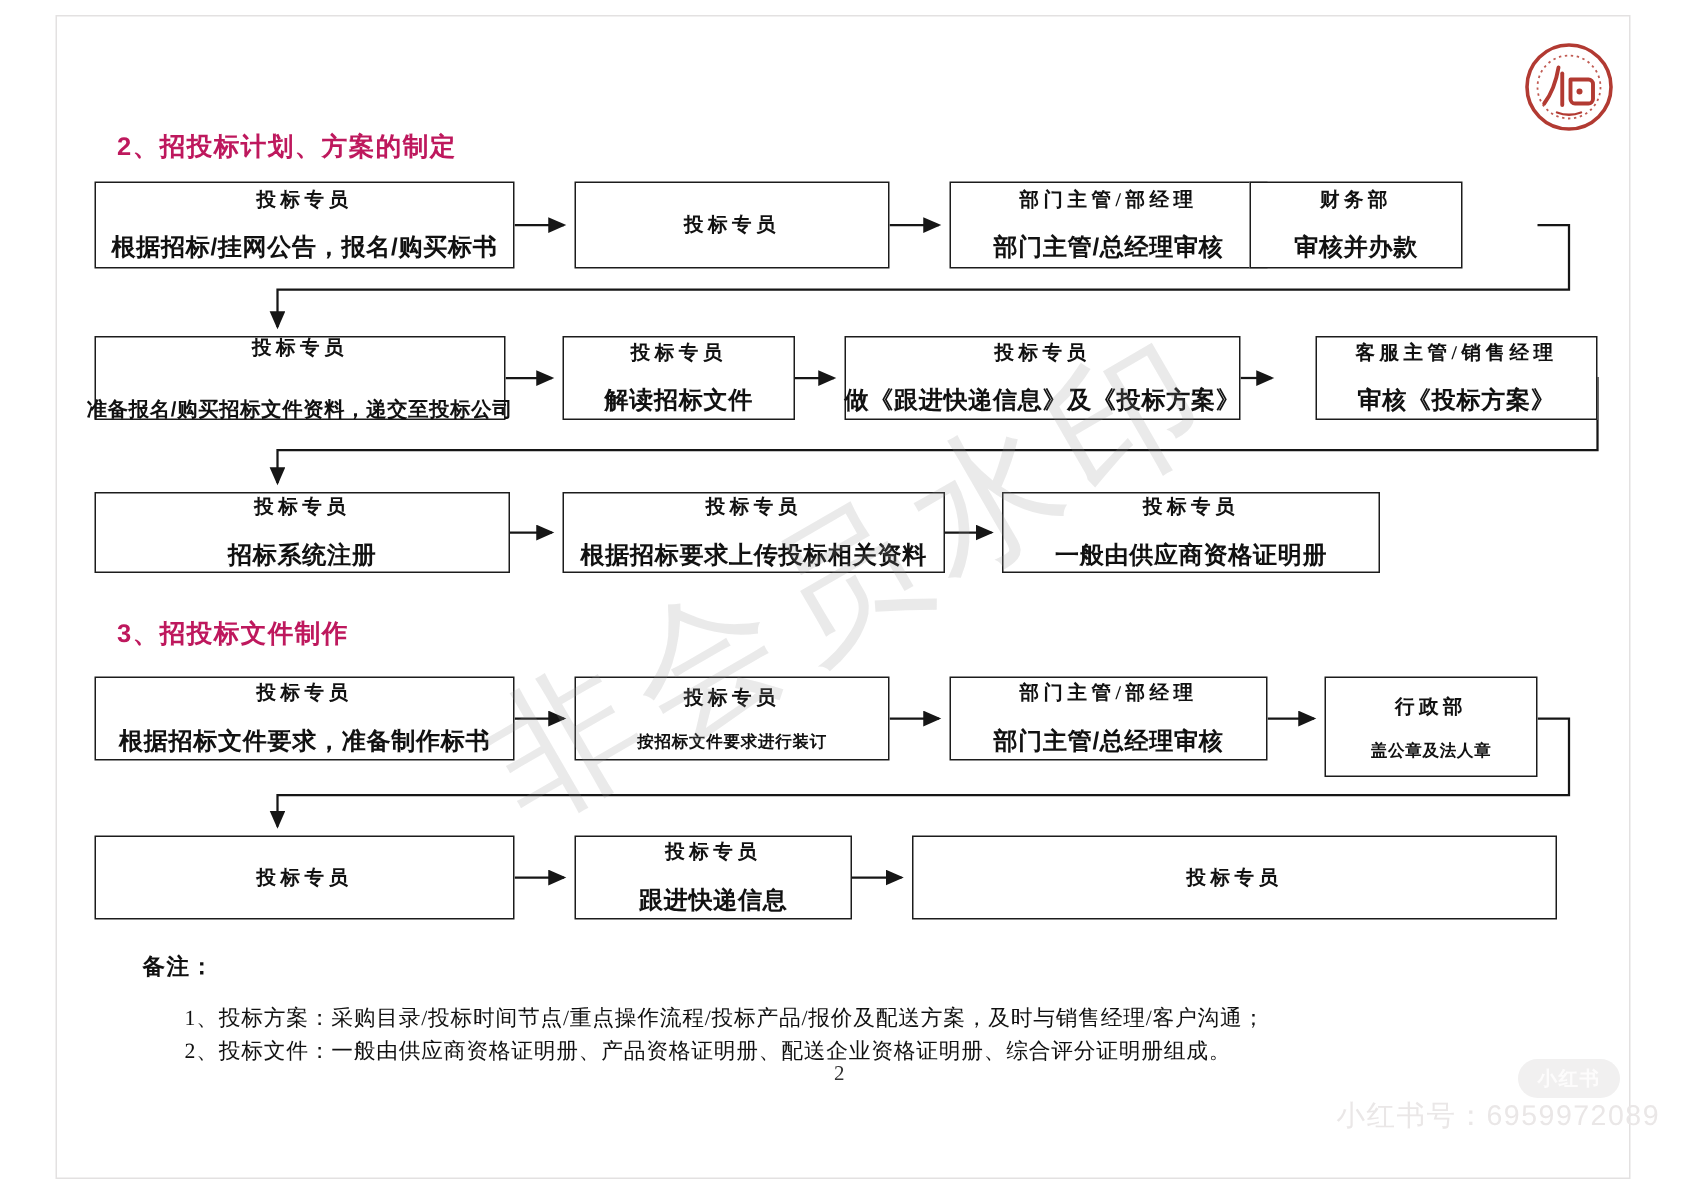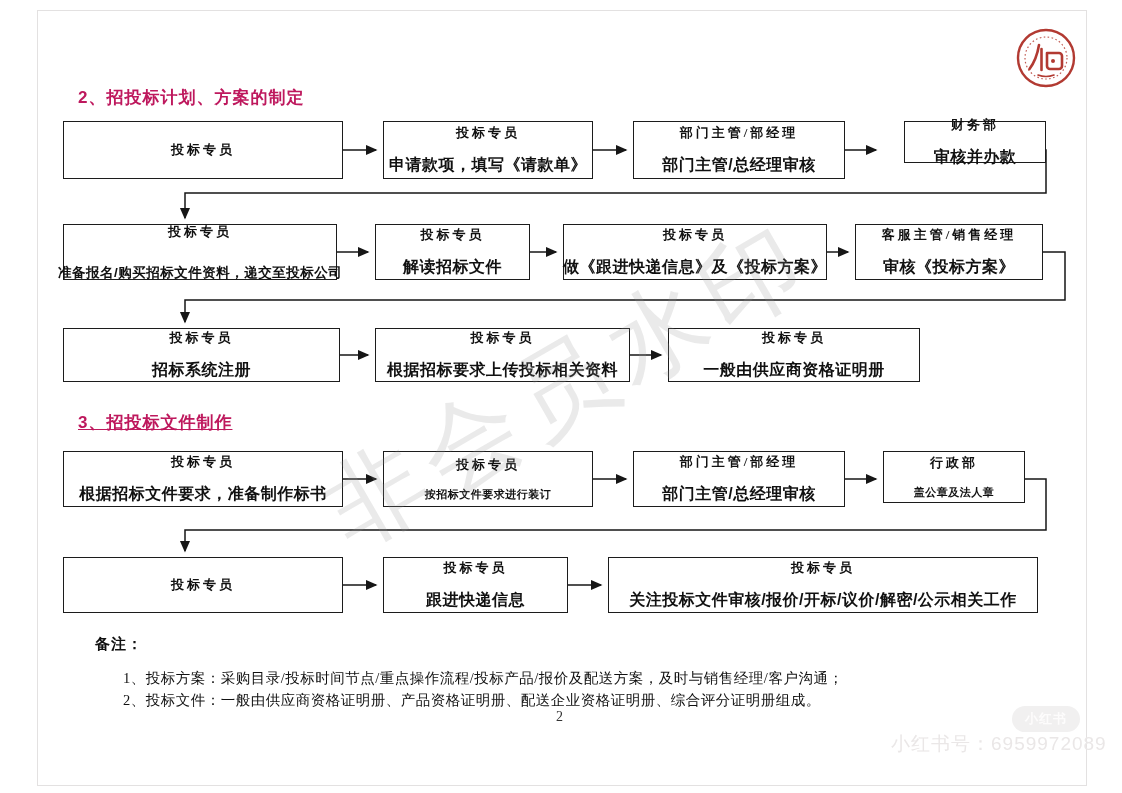--- a/index.html
+++ b/index.html
@@ -13,21 +13,21 @@
     position:absolute;left:37px;top:10px;width:1048px;height:774px;
     border:1px solid #e3e1e1;pointer-events:none;
   }
   
   .sec-title{
     position:absolute;left:78px;
     font-size:17px;font-weight:700;color:#be185d;
     letter-spacing:1px;white-space:nowrap;
   }
   #sec2-title{top:86px;}
-  #sec3-title{top:411px;text-decoration:underline;}
+  #sec3-title{top:411px;}
   
   .box{
     position:absolute;border:1.6px solid #1c1c1c;background:#fff;
     display:flex;flex-direction:column;align-items:center;justify-content:center;
     gap:13px;text-align:center;box-sizing:border-box;z-index:2;
   }
   .box .role{
     font-family:"Liberation Serif", serif;
     font-size:13px;font-weight:700;letter-spacing:3px;white-space:nowrap;
   }
@@ -87,47 +87,47 @@
   <path d="M33,27 h12 a3,3 0 0 1 3,3 v10 a3,3 0 0 1 -3,3 h-9 a3,3 0 0 1 -3,-3 z" fill="none" stroke="#b23a32" stroke-width="2.6" stroke-linejoin="round"></path>
   <circle cx="39" cy="35" r="2" fill="#b23a32"></circle>
   <path d="M24,49 q8,3 16,0" fill="none" stroke="#b23a32" stroke-width="1.6" stroke-linecap="round"></path>
 </svg>
 
 <div id="sec2-title" class="sec-title">2、招投标计划、方案的制定</div>
 <div id="sec3-title" class="sec-title">3、招投标文件制作</div>
 
 <div class="box" style="left:63px;top:121px;width:280px;height:58px">
   <div class="role">投标专员</div>
+  <div class="task">根据招标/挂网公告，报名/购买标书</div>
 </div>
 <div class="box" style="left:383px;top:121px;width:210px;height:58px">
   <div class="role">投标专员</div>
-  <div class="task">申请款项，填写《请款单》</div>
 </div>
 <div class="box" style="left:633px;top:121px;width:212px;height:58px">
   <div class="role">部门主管/部经理</div>
   <div class="task">部门主管/总经理审核</div>
 </div>
-<div class="box" style="left:904px;top:121px;width:142px;height:42px">
+<div class="box" style="left:833px;top:121px;width:142px;height:58px">
   <div class="role">财务部</div>
   <div class="task">审核并办款</div>
 </div>
 
 <div class="box" style="left:63px;top:224px;width:274px;height:56px">
   <div class="role">投标专员</div>
   <div class="task small">准备报名/购买招标文件资料，递交至投标公司</div>
 </div>
 <div class="box" style="left:375px;top:224px;width:155px;height:56px">
   <div class="role">投标专员</div>
   <div class="task">解读招标文件</div>
 </div>
 <div class="box" style="left:563px;top:224px;width:264px;height:56px">
   <div class="role">投标专员</div>
   <div class="task">做《跟进快递信息》及《投标方案》</div>
 </div>
-<div class="box" style="left:855px;top:224px;width:188px;height:56px">
+<div class="box" style="left:877px;top:224px;width:188px;height:56px">
   <div class="role">客服主管/销售经理</div>
   <div class="task">审核《投标方案》</div>
 </div>
 
 <div class="box" style="left:63px;top:328px;width:277px;height:54px">
   <div class="role">投标专员</div>
   <div class="task">招标系统注册</div>
 </div>
 <div class="box" style="left:375px;top:328px;width:255px;height:54px">
   <div class="role">投标专员</div>
@@ -143,35 +143,34 @@
   <div class="task">根据招标文件要求，准备制作标书</div>
 </div>
 <div class="box" style="left:383px;top:451px;width:210px;height:56px">
   <div class="role">投标专员</div>
   <div class="task mid">按招标文件要求进行装订</div>
 </div>
 <div class="box" style="left:633px;top:451px;width:212px;height:56px">
   <div class="role">部门主管/部经理</div>
   <div class="task">部门主管/总经理审核</div>
 </div>
-<div class="box" style="left:883px;top:451px;width:142px;height:52px">
+<div class="box" style="left:883px;top:451px;width:142px;height:67px">
   <div class="role">行政部</div>
   <div class="task mid">盖公章及法人章</div>
 </div>
 
 <div class="box" style="left:63px;top:557px;width:280px;height:56px">
   <div class="role">投标专员</div>
 </div>
 <div class="box" style="left:383px;top:557px;width:185px;height:56px">
   <div class="role">投标专员</div>
   <div class="task">跟进快递信息</div>
 </div>
 <div class="box" style="left:608px;top:557px;width:430px;height:56px">
   <div class="role">投标专员</div>
-  <div class="task">关注投标文件审核/报价/开标/议价/解密/公示相关工作</div>
 </div>
 
 <svg id="connectors" width="1122" height="793">
   <defs>
     <marker id="ah" markerWidth="9" markerHeight="8" refX="7" refY="3.5" orient="auto">
       <path d="M0,0 L8,3.5 L0,7 z" fill="#161616"></path>
     </marker>
   </defs>
   <g stroke="#161616" stroke-width="1.5" fill="none">
     <path d="M343,150 H376" marker-end="url(#ah)"></path>

